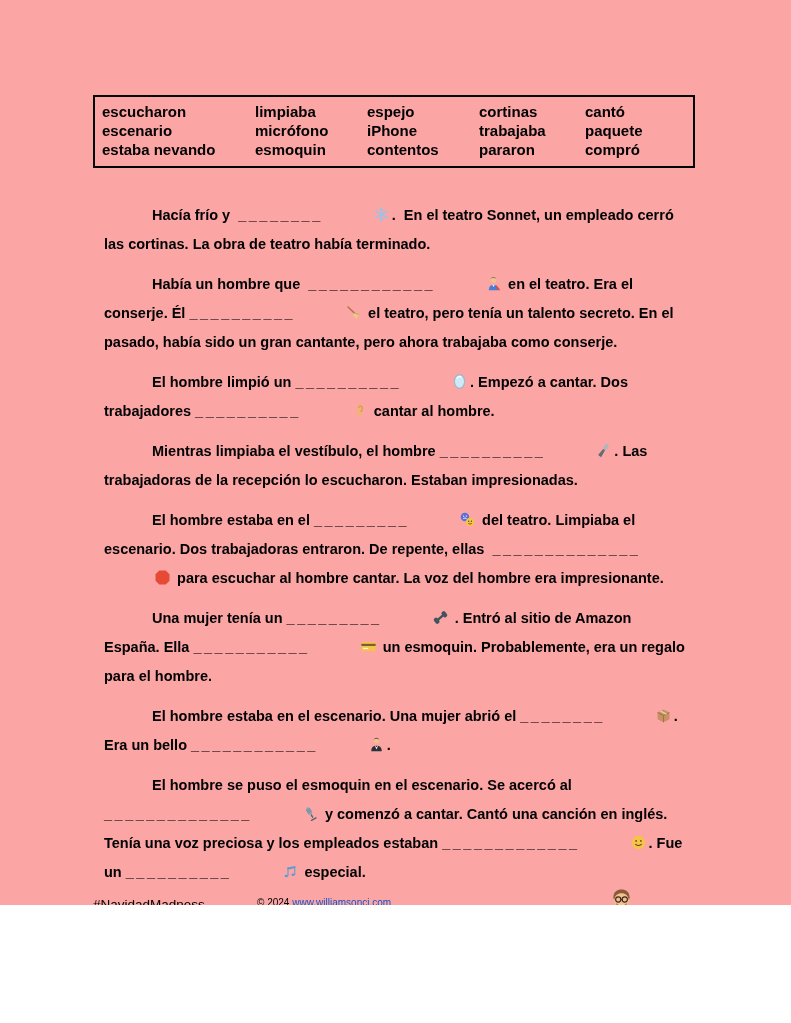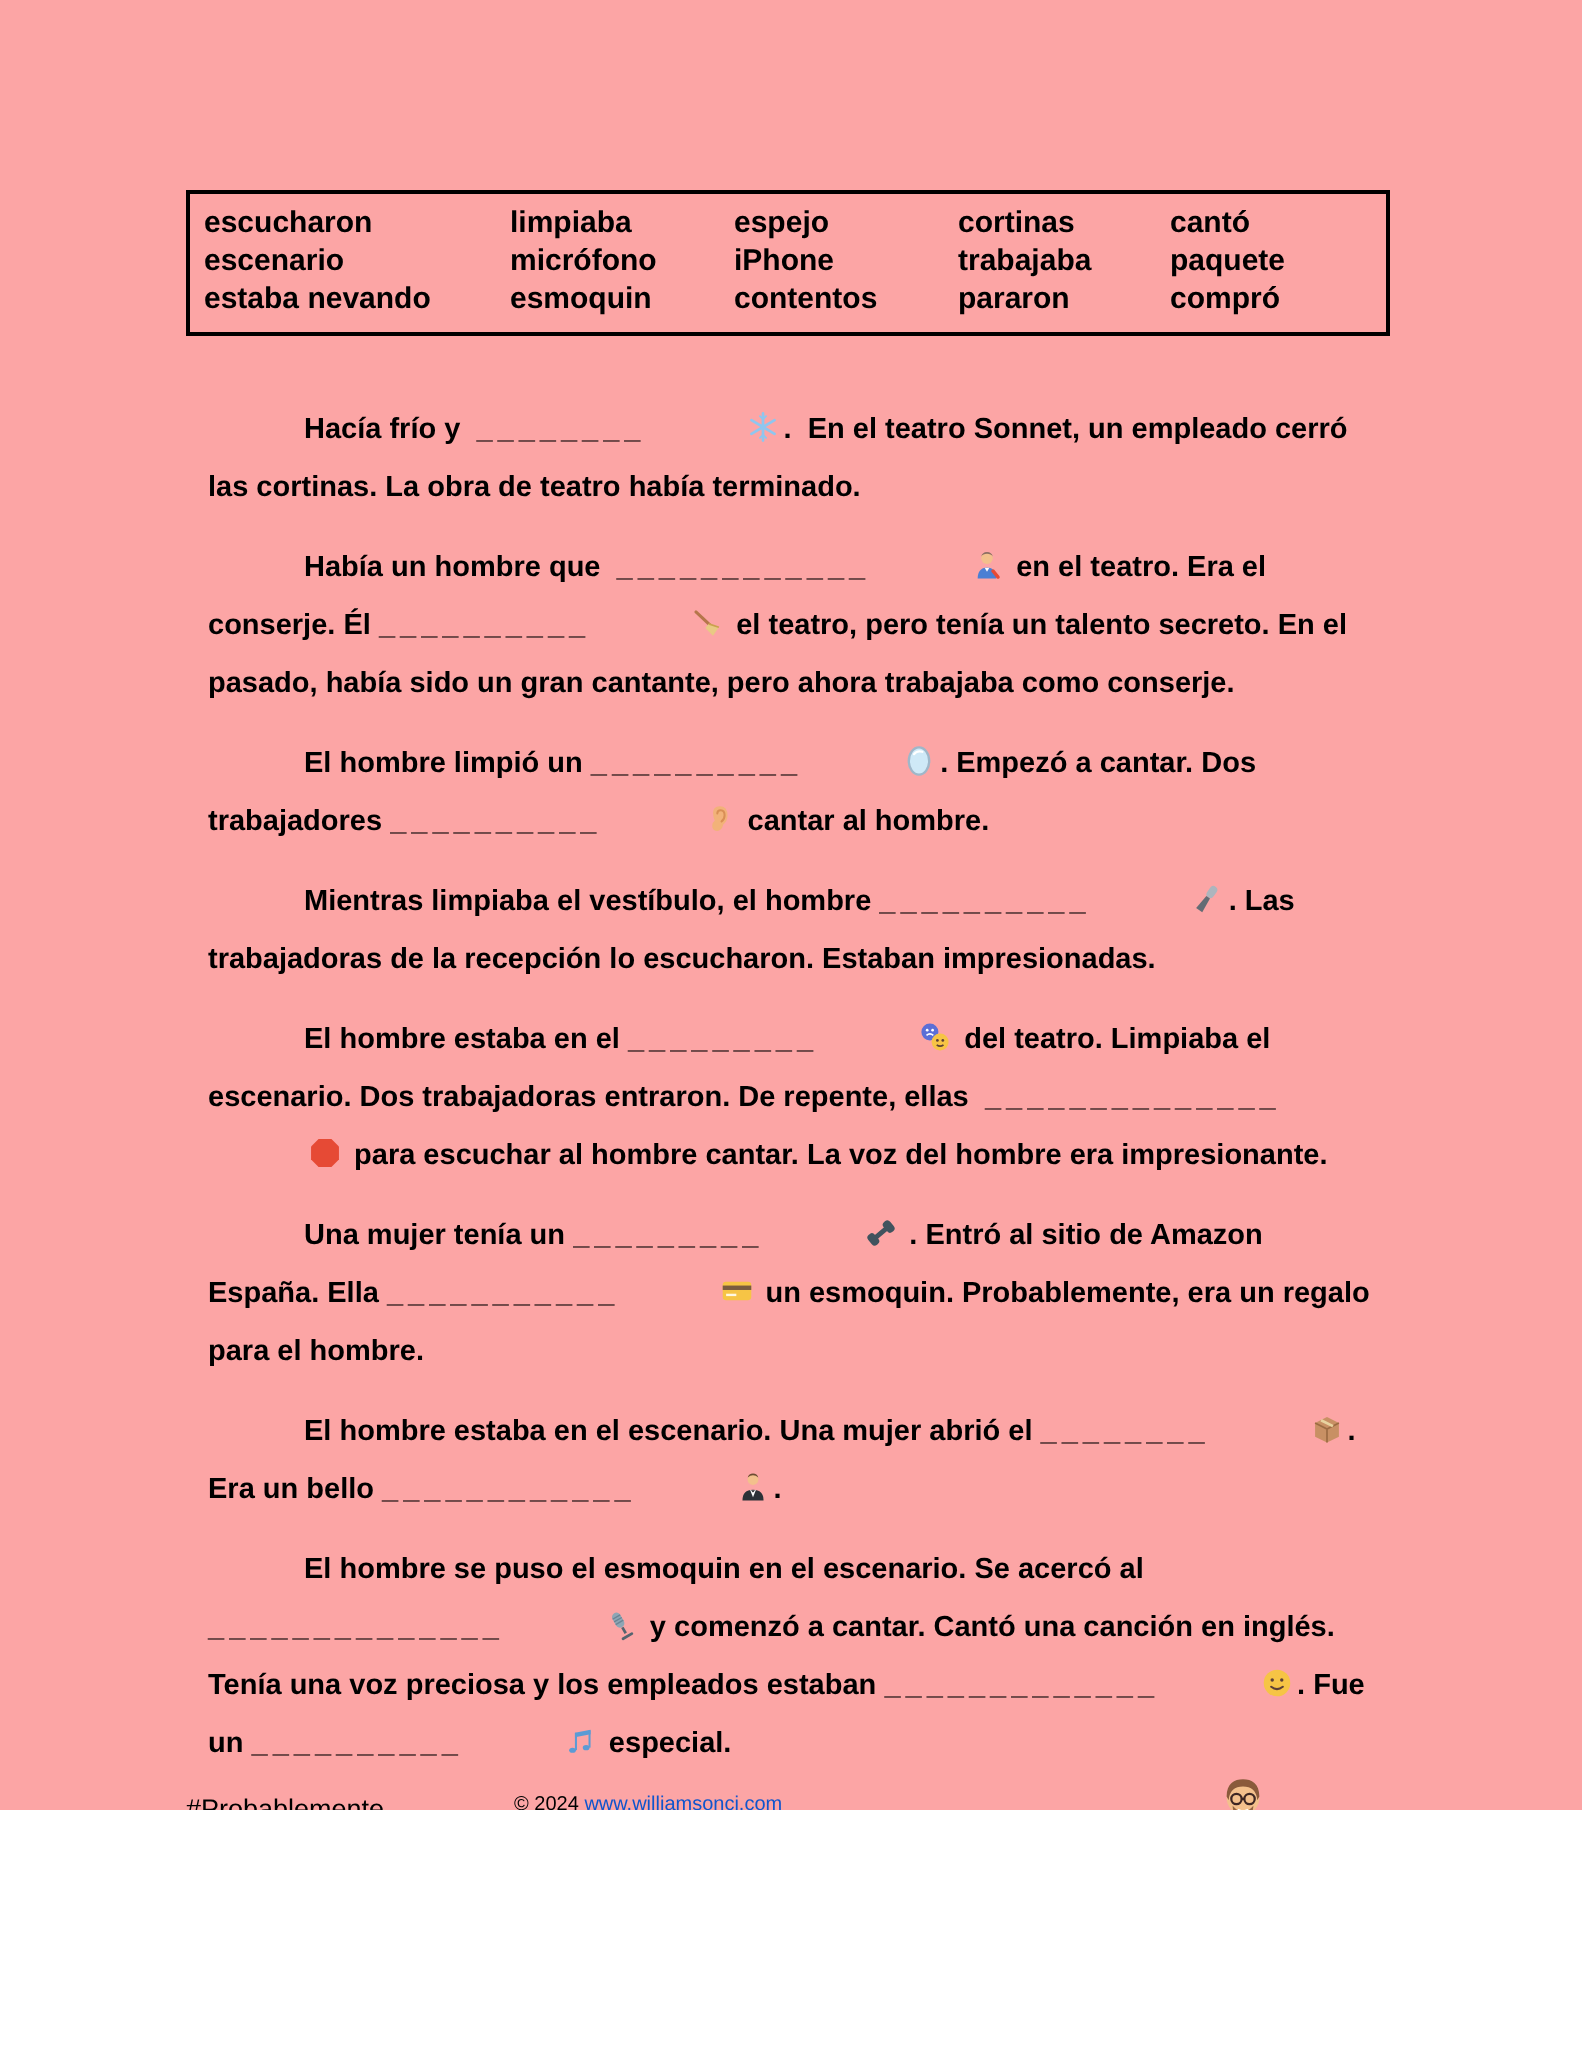--- a/index.html
+++ b/index.html
@@ -144,21 +144,21 @@
             <g fill="#5b9bd5">
               <ellipse cx="6.2" cy="15.4" rx="2" ry="1.5"></ellipse>
               <ellipse cx="14.2" cy="13.9" rx="2" ry="1.5"></ellipse>
               <rect x="7.6" y="5.2" width="1.2" height="10.2"></rect>
               <rect x="15.6" y="3.7" width="1.2" height="10.2"></rect>
               <polygon points="7.6,5.2 16.8,3.4 16.8,6 7.6,7.8"></polygon>
             </g>
           </svg></span><span> especial.</span></p>
     </div>
 
-  <div class="footer-hashtag">#Probablemente</div>
+  <div class="footer-hashtag">#NavidadMadness</div>
 
   <div class="footer-copy">
     <span>© 2024</span>
     <a class="footer-link">www.williamsonci.com</a>
   </div>
 
   <div class="logo">
     <div class="avatar">
       <svg viewBox="0 0 36 38">
         <path d="M7 36c0-5.5 5-7.5 11-7.5s11 2 11 7.5Z" fill="#37474f"></path>

